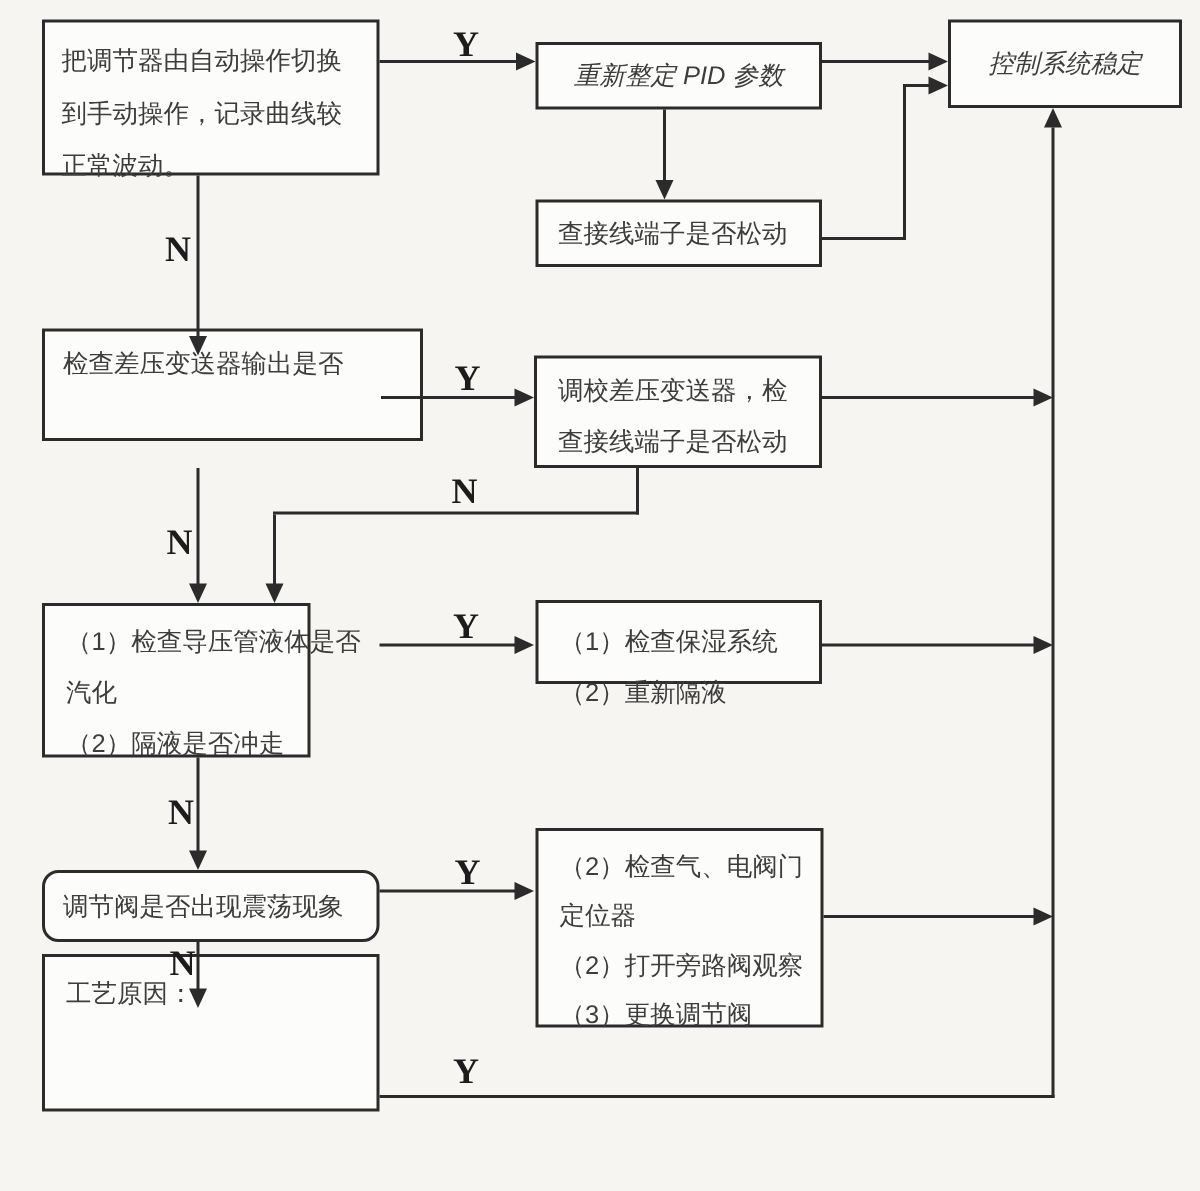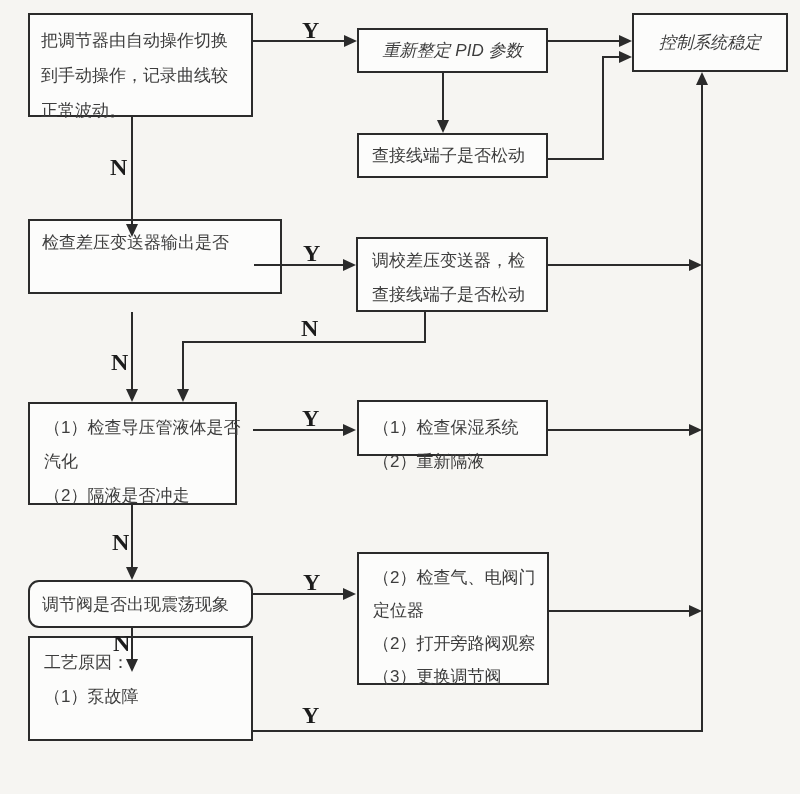--- a/index.html
+++ b/index.html
@@ -69,21 +69,21 @@
 
   <div class="box" style="left:28px;top:219px;width:254px;height:75px;padding:5px 8px 0 12px;line-height:34px;font-family:Liberation Serif, serif;">
     <div class="ln">检查差压变送器输出是否</div>
   </div>
 
   <div class="box" style="left:356px;top:237px;width:192px;height:75px;padding:5px 6px 0 14px;line-height:34px;">
     <div class="ln">调校差压变送器，检</div>
     <div class="ln">查接线端子是否松动</div>
   </div>
 
-  <div class="box" style="left:28px;top:402px;width:209px;height:103px;padding:7px 6px 0 14px;line-height:34px;">
+  <div class="box" style="left:28px;top:402px;width:179px;height:103px;padding:7px 6px 0 14px;line-height:34px;">
     <div class="ln">（1）检查导压管液体是否</div>
     <div class="ln">汽化</div>
     <div class="ln">（2）隔液是否冲走</div>
   </div>
 
   <div class="box" style="left:357px;top:400px;width:191px;height:56px;padding:9px 6px 0 14px;line-height:34px;">
     <div class="ln">（1）检查保湿系统</div>
     <div class="ln">（2）重新隔液</div>
   </div>
 
@@ -93,21 +93,20 @@
 
   <div class="box" style="left:357px;top:552px;width:192px;height:133px;padding:7px 4px 0 14px;line-height:33px;">
     <div class="ln">（2）检查气、电阀门</div>
     <div class="ln">定位器</div>
     <div class="ln">（2）打开旁路阀观察</div>
     <div class="ln">（3）更换调节阀</div>
   </div>
 
   <div class="box" style="left:28px;top:636px;width:225px;height:105px;padding:8px 6px 0 14px;line-height:34px;">
     <div class="ln">工艺原因：</div>
-    <div class="ln">（1）泵故障</div>
   </div>
 
   <div>
     <div class="hl" style="left:253px;top:40px;width:93px;"></div>
     <div class="ar-r" style="left:344px;top:35px;"></div>
     <span class="lbl" style="left:302px;top:18px;">Y</span>
   </div>
 
   <div>
     <div class="hl" style="left:548px;top:40px;width:73px;"></div>

